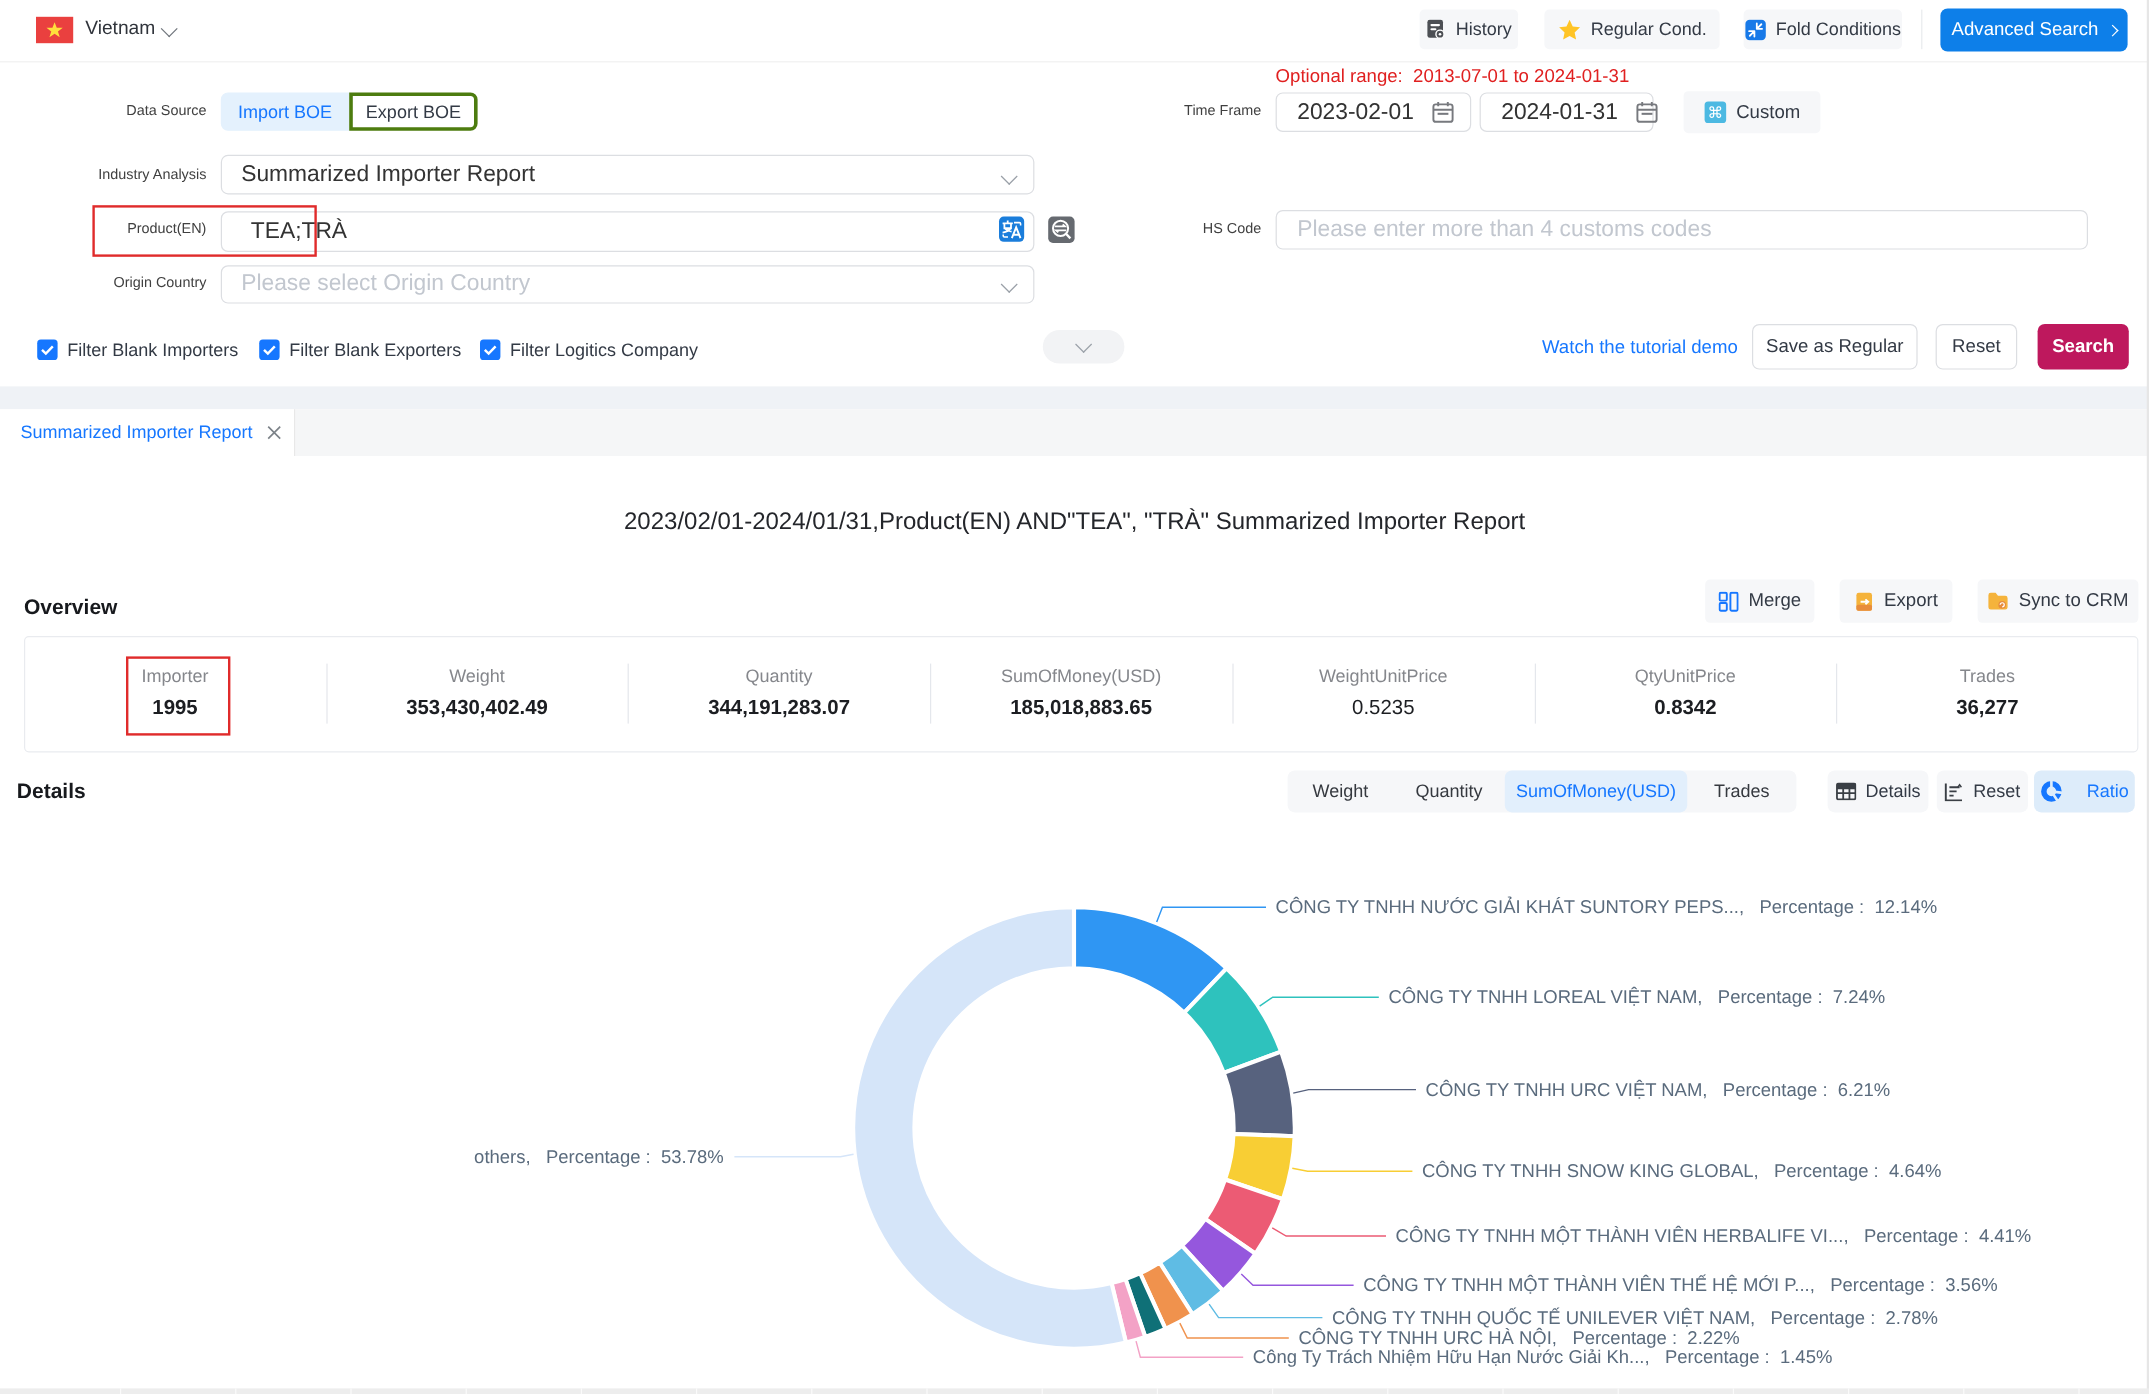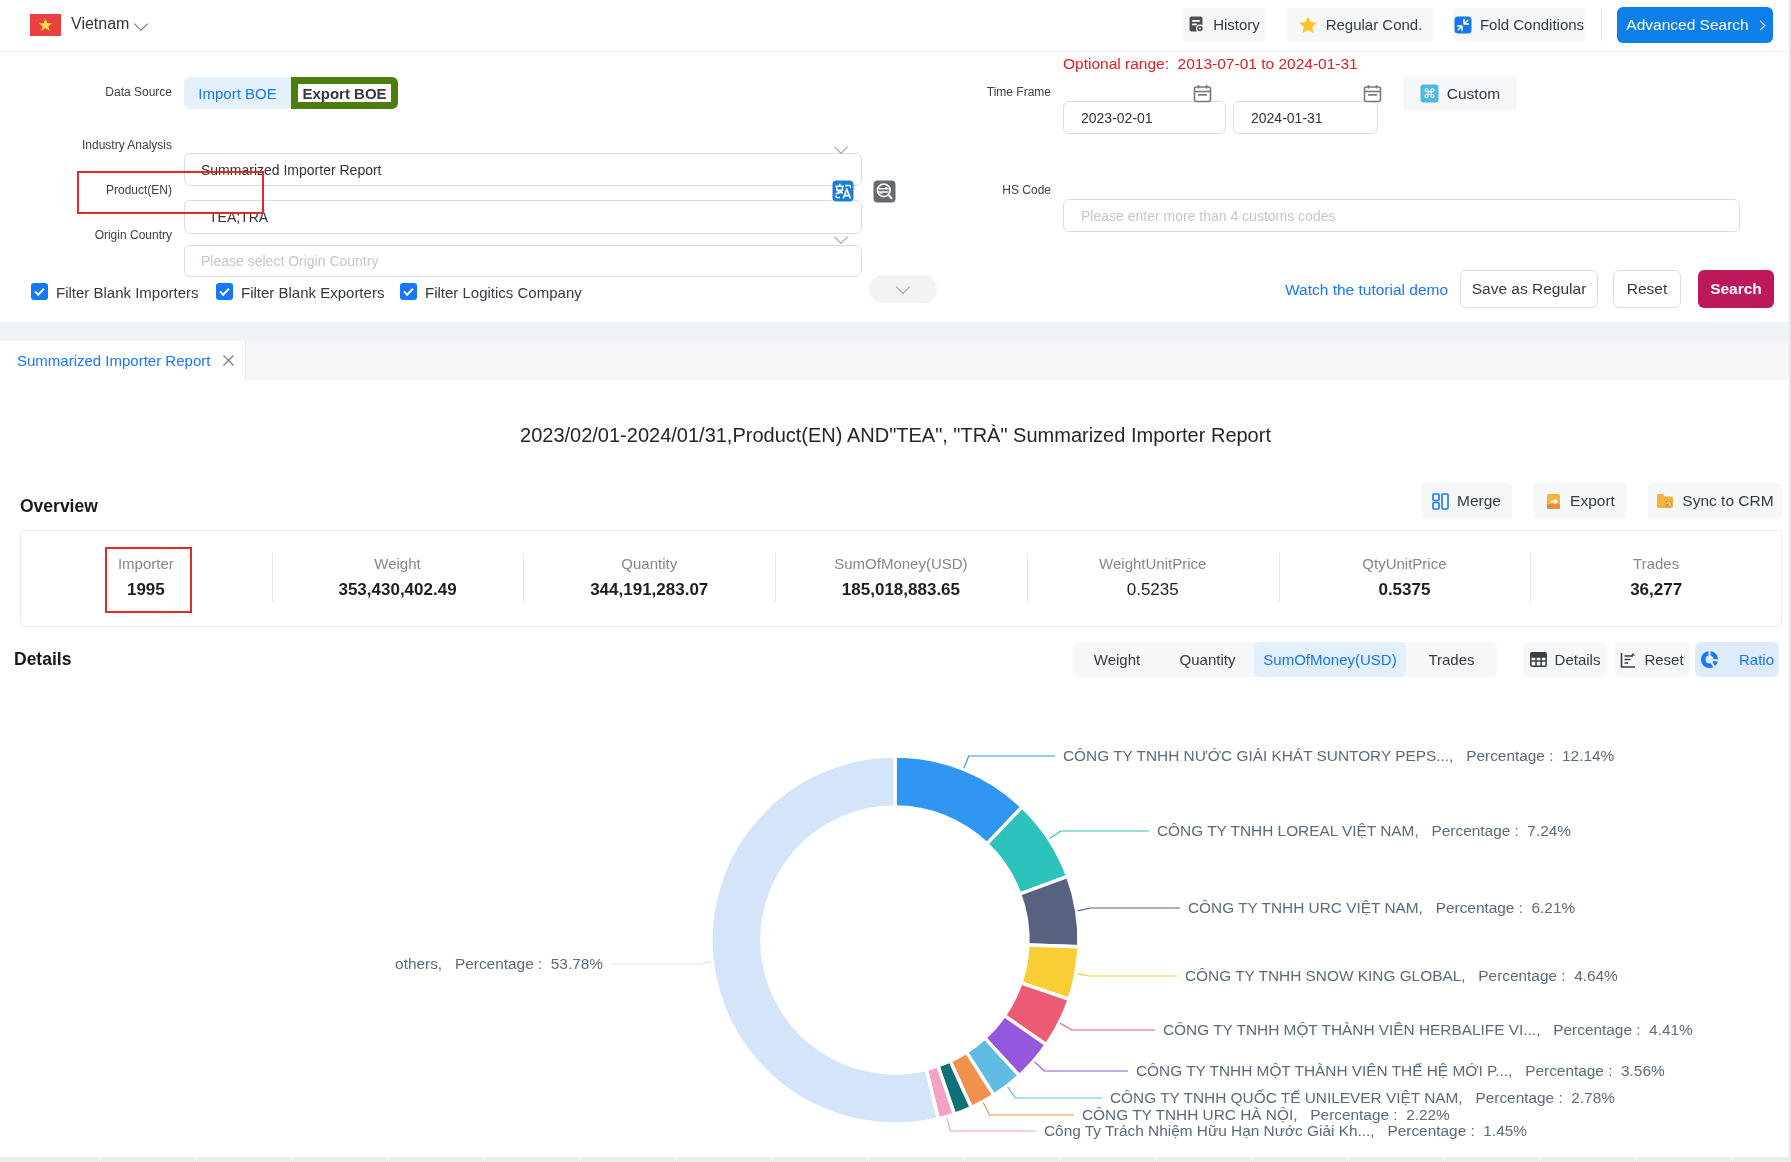--- a/index.html
+++ b/index.html
@@ -1,19 +1,19 @@
 <!DOCTYPE html>
 <html><head>
 <meta charset="utf-8">
 <style>
 * { margin:0; padding:0; box-sizing:border-box; }
 html,body { width:1791px; height:1162px; background:#fff; font-family:"Liberation Sans",sans-serif; overflow:hidden; position:relative; }
 .abs { position:absolute; }
 .btn-gray { background:#f6f7f9; border-radius:4px; display:flex; align-items:center; justify-content:center; gap:8px; font-size:15px; color:#333a45; white-space:nowrap; }
-.ipt { border:1px solid #dcdee2; border-radius:6px; background:#fff; display:flex; align-items:center; font-size:14px; color:#333; white-space:nowrap;margin-top:24px; }
+.ipt { border:1px solid #dcdee2; border-radius:6px; background:#fff; display:flex; align-items:center; font-size:19px; color:#333; white-space:nowrap; }
 .ph { color:#c2c7cf; }
 .lbl { font-size:12px; color:#404040; text-align:right; white-space:nowrap; }
 .chev { width:10px; height:10px; border-right:1.8px solid #9aa0a8; border-bottom:1.8px solid #9aa0a8; transform:rotate(45deg); }
 </style>
 </head>
 <body>
 
 <div class="abs" style="left:0;top:0;width:1791px;height:52px;border-bottom:1px solid #f0f0f0;background:#fff;"></div>
 <div class="abs" style="left:30px;top:14px;width:31px;height:22px;background:#ea403f;"></div>
 <svg class="abs" style="left:30px;top:14px;" width="31" height="22" viewBox="0 0 31 22">
@@ -47,21 +47,21 @@
   <span>Fold Conditions</span>
 </div>
 <div class="abs" style="left:1601px;top:8px;width:1px;height:33px;background:#e8eaed;"></div>
 <div class="abs" style="left:1617px;top:7px;width:156px;height:36px;background:#0d7fe9;border-radius:6px;display:flex;align-items:center;justify-content:center;gap:8px;color:#fff;font-size:15.5px;white-space:nowrap;">
   <span>Advanced Search</span>
   <div style="width:7px;height:7px;border-right:1.8px solid #fff;border-top:1.8px solid #fff;transform:rotate(45deg);"></div>
 </div>
 
 <div class="abs lbl" style="left:60px;top:85px;width:112px;">Data Source</div>
 <div class="abs" style="left:184px;top:77px;width:107px;height:32px;background:#e4f1fd;border:1px solid #e4f1fd;border-radius:6px 0 0 6px;display:flex;align-items:center;justify-content:center;font-size:15px;color:#1677ff;">Import BOE</div>
-<div class="abs" style="left:291px;top:77px;width:107px;height:32px;background:#fff;border:7px solid #4d7c0f;border-radius:0 6px 6px 0;display:flex;align-items:center;justify-content:center;font-size:15px;color:#333a45;font-weight:bold;">Export BOE</div>
+<div class="abs" style="left:291px;top:77px;width:107px;height:32px;background:#fff;border:3px solid #4d7c0f;border-radius:0 6px 6px 0;display:flex;align-items:center;justify-content:center;font-size:15px;color:#333a45;">Export BOE</div>
 
 <div class="abs lbl" style="left:40px;top:138px;width:132px;">Industry Analysis</div>
 <div class="abs ipt" style="left:184px;top:129px;width:678px;height:33px;padding:0 16px;">Summarized Importer Report</div>
 <div class="abs chev" style="left:836px;top:142px;"></div>
 
 <div class="abs lbl" style="left:60px;top:183px;width:112px;">Product(EN)</div>
 <div class="abs ipt" style="left:184px;top:176px;width:678px;height:34px;padding:0 24px;">TEA;TRÀ</div>
 <svg class="abs" style="left:832px;top:180px;" width="22" height="22" viewBox="0 0 22 22">
     <rect x="0.5" y="0.5" width="21" height="21" rx="4" fill="#1a7ddb"></rect>
     <path d="M3.5 6.2 H12 M7.75 3.8 V6.2 M5 6.2 V10.2 H10.5 V6.2 M5 10.2 C6.5 11.8 9 12.8 11 13 M10.5 10 C9.5 11.5 7 13.2 3.5 13.8" stroke="#fff" stroke-width="1.5" fill="none"></path>
@@ -179,21 +179,21 @@
 <div class="abs" style="left:523.4px;top:555px;width:251.7px;text-align:center;font-size:15px;color:#85878c;">Quantity</div>
 <div class="abs" style="left:523.4px;top:580px;width:251.7px;text-align:center;font-size:17px;font-weight:bold;color:#1c1e22;">344,191,283.07</div>
 <div class="abs" style="left:523.4px;top:553px;width:1px;height:50px;background:#e4e7ec;"></div>
 <div class="abs" style="left:775.1px;top:555px;width:251.7px;text-align:center;font-size:15px;color:#85878c;">SumOfMoney(USD)</div>
 <div class="abs" style="left:775.1px;top:580px;width:251.7px;text-align:center;font-size:17px;font-weight:bold;color:#1c1e22;">185,018,883.65</div>
 <div class="abs" style="left:775.1px;top:553px;width:1px;height:50px;background:#e4e7ec;"></div>
 <div class="abs" style="left:1026.9px;top:555px;width:251.7px;text-align:center;font-size:15px;color:#85878c;">WeightUnitPrice</div>
 <div class="abs" style="left:1026.9px;top:580px;width:251.7px;text-align:center;font-size:17px;font-weight:normal;color:#1c1e22;">0.5235</div>
 <div class="abs" style="left:1026.9px;top:553px;width:1px;height:50px;background:#e4e7ec;"></div>
 <div class="abs" style="left:1278.6px;top:555px;width:251.7px;text-align:center;font-size:15px;color:#85878c;">QtyUnitPrice</div>
-<div class="abs" style="left:1278.6px;top:580px;width:251.7px;text-align:center;font-size:17px;font-weight:bold;color:#1c1e22;">0.5375</div>
+<div class="abs" style="left:1278.6px;top:580px;width:251.7px;text-align:center;font-size:17px;font-weight:bold;color:#1c1e22;">0.8342</div>
 <div class="abs" style="left:1278.6px;top:553px;width:1px;height:50px;background:#e4e7ec;"></div>
 <div class="abs" style="left:1530.3px;top:555px;width:251.7px;text-align:center;font-size:15px;color:#85878c;">Trades</div>
 <div class="abs" style="left:1530.3px;top:580px;width:251.7px;text-align:center;font-size:17px;font-weight:bold;color:#1c1e22;">36,277</div>
 <div class="abs" style="left:1530.3px;top:553px;width:1px;height:50px;background:#e4e7ec;"></div>
 <div class="abs" style="left:105px;top:547px;width:87px;height:66px;border:2px solid #e02b2b;"></div>
 
 <div class="abs" style="left:14px;top:649px;font-size:17.5px;font-weight:bold;color:#17191d;">Details</div>
 <div class="abs" style="left:1073px;top:642px;width:424px;height:35px;background:#f6f7f9;border-radius:6px;"></div>
 <div class="abs" style="left:1073px;top:642px;width:88px;height:35px;display:flex;align-items:center;justify-content:center;font-size:15px;color:#35393f;">Weight</div>
 <div class="abs" style="left:1161px;top:642px;width:93px;height:35px;display:flex;align-items:center;justify-content:center;font-size:15px;color:#35393f;">Quantity</div>

